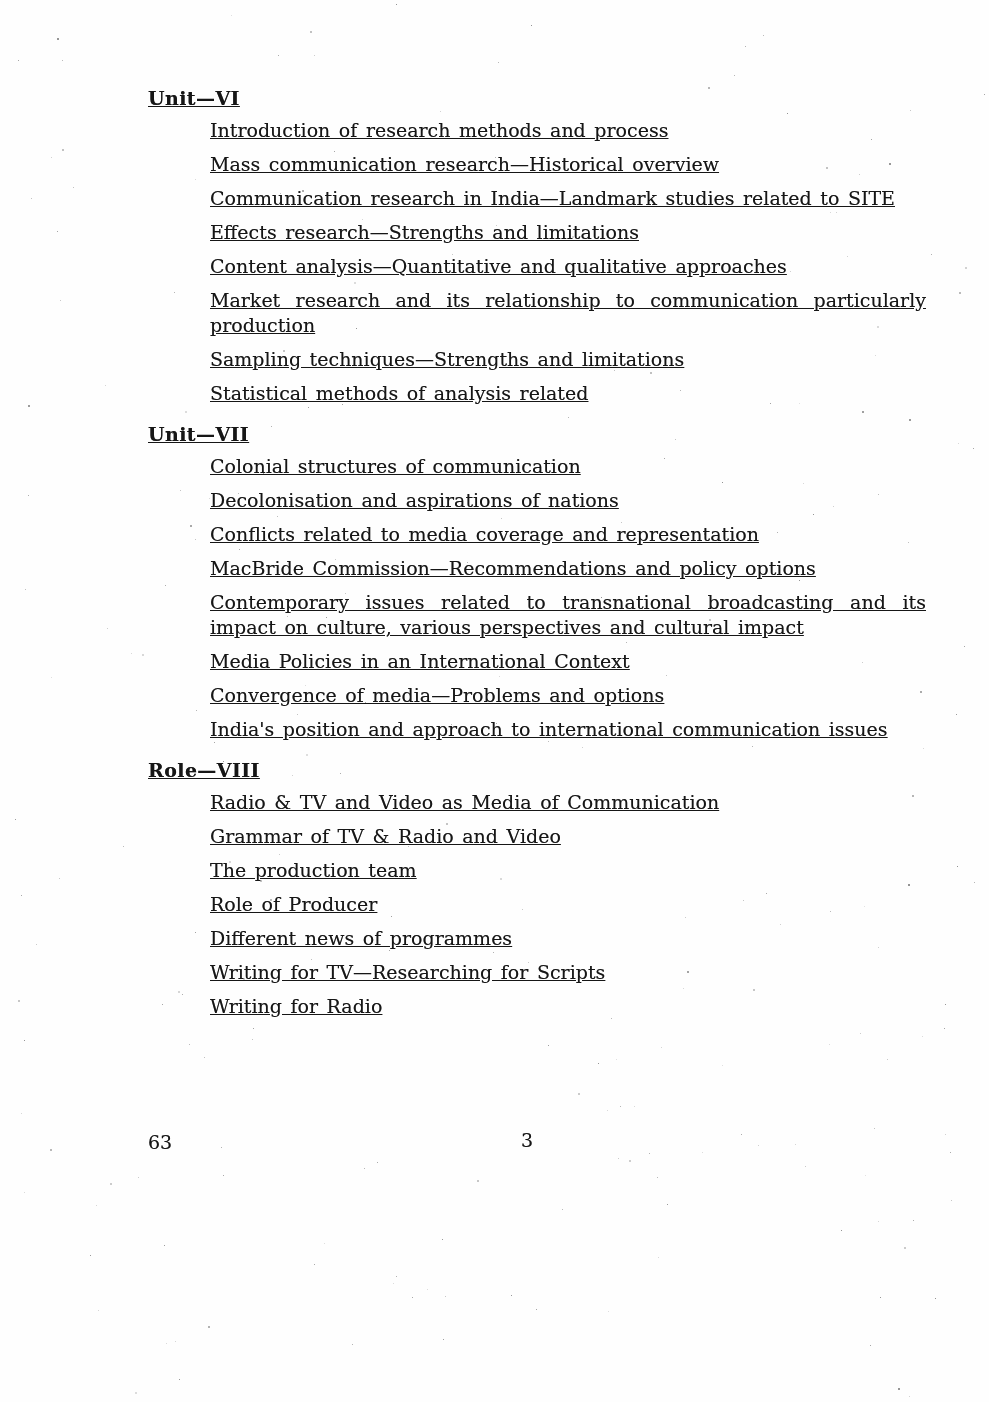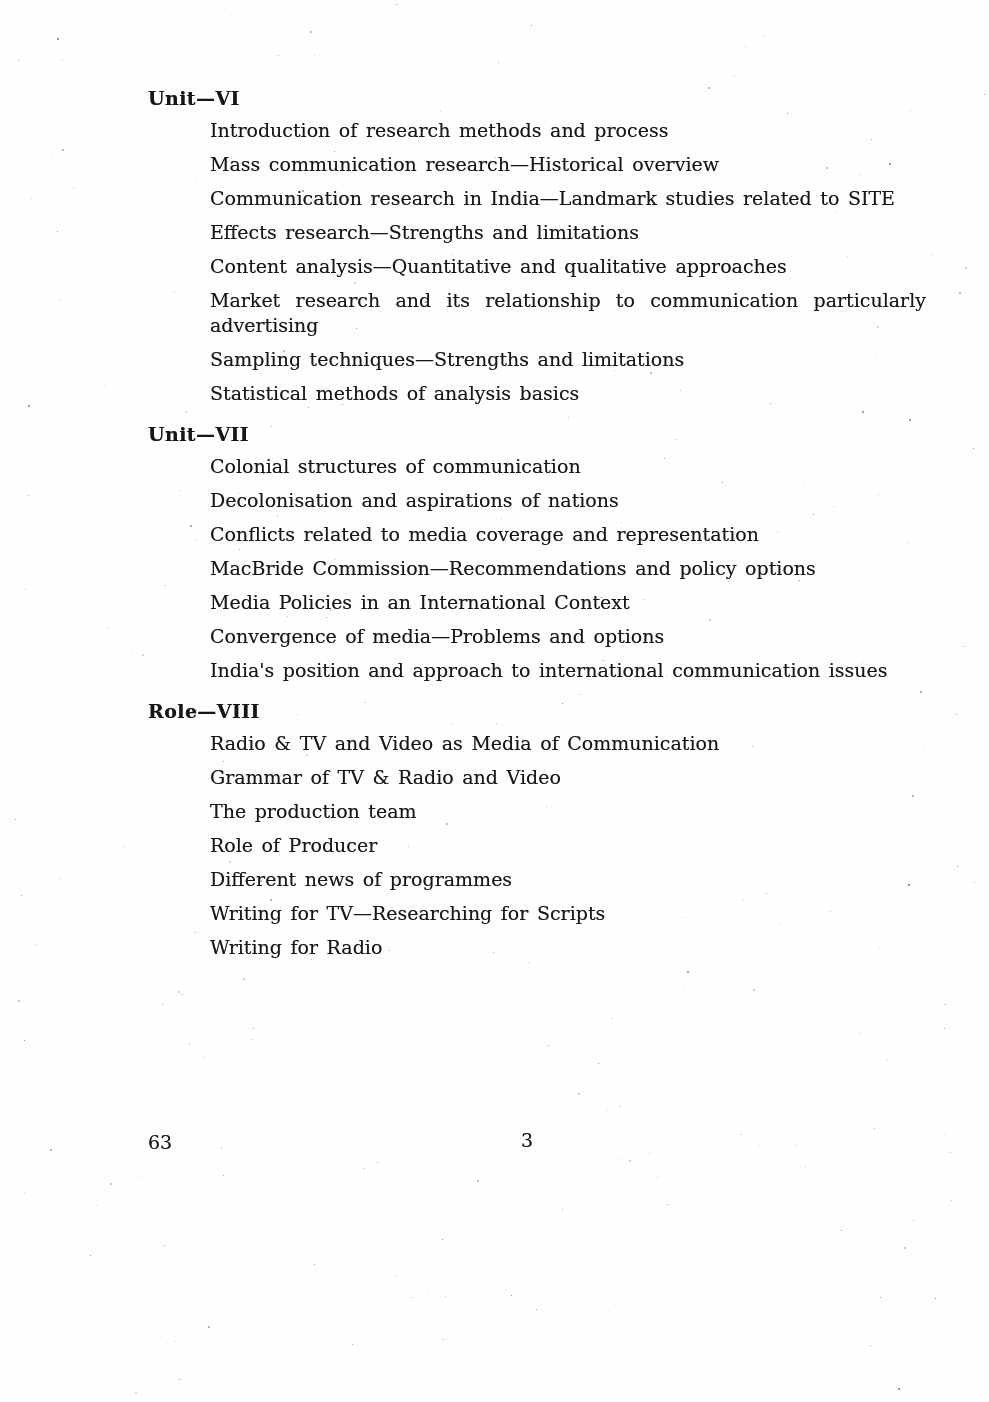--- a/index.html
+++ b/index.html
@@ -12,20 +12,21 @@
     background: #fefefe;
     position: relative;
     overflow: hidden;
     font-family: "DejaVu Serif", "Liberation Serif", serif;
     color: #161616;
   }
   .page {
     position: relative;
     padding: 86px 13px 0 148px;
     z-index: 2;
+    text-decoration: underline;
   }
   .unit {
     margin: 0 0 0 0;
   }
   .unit + .unit {
     margin-top: 16px;
   }
   .unit-title {
     font-size: 19px;
     font-weight: bold;
@@ -80,32 +81,33 @@
 <div class="page">
   <div>
       <section class="unit">
         <h2 class="unit-title">Unit—VI</h2>
         <div class="unit-items">
           <p class="item">Introduction of research methods and process</p>
           <p class="item">Mass communication research—Historical overview</p>
           <p class="item">Communication research in India—Landmark studies related to SITE</p>
           <p class="item">Effects research—Strengths and limitations</p>
           <p class="item">Content analysis—Quantitative and qualitative approaches</p>
-          <p class="item">Market research and its relationship to communication particularly advertising</p>
+          <p class="item">Market research and its relationship to communication particularly production</p>
           <p class="item">Sampling techniques—Strengths and limitations</p>
-          <p class="item">Statistical methods of analysis basics</p>
+          <p class="item">Statistical methods of analysis related</p>
         </div>
       </section>
       <section class="unit">
         <h2 class="unit-title">Unit—VII</h2>
         <div class="unit-items">
           <p class="item">Colonial structures of communication</p>
           <p class="item">Decolonisation and aspirations of nations</p>
           <p class="item">Conflicts related to media coverage and representation</p>
           <p class="item">MacBride Commission—Recommendations and policy options</p>
+          <p class="item">Contemporary issues related to transnational broadcasting and its impact on culture, various perspectives and cultural impact</p>
           <p class="item">Media Policies in an International Context</p>
           <p class="item">Convergence of media—Problems and options</p>
           <p class="item">India's position and approach to international communication issues</p>
         </div>
       </section>
       <section class="unit">
         <h2 class="unit-title">Role—VIII</h2>
         <div class="unit-items">
           <p class="item">Radio &amp; TV and Video as Media of Communication</p>
           <p class="item">Grammar of TV &amp; Radio and Video</p>

